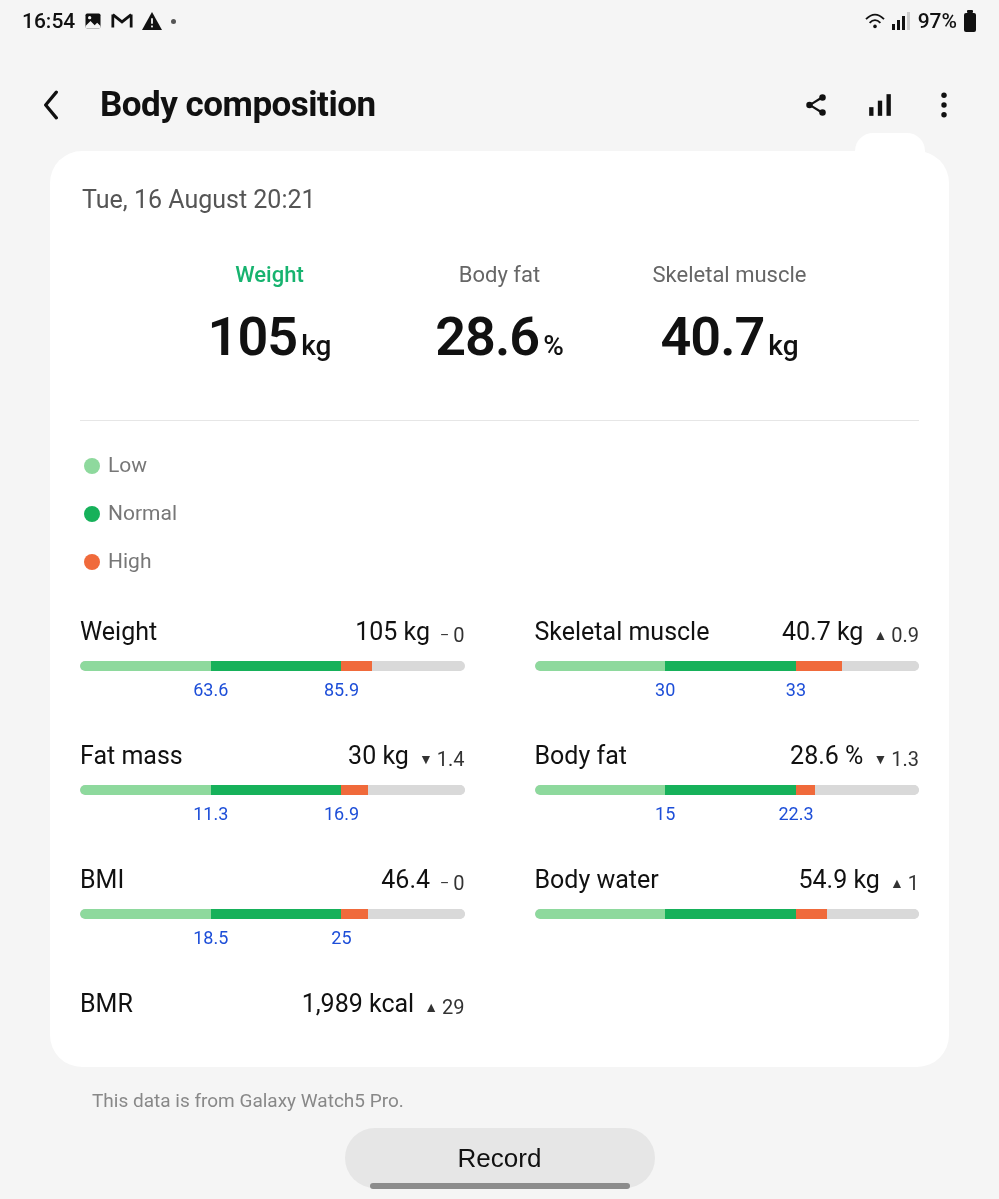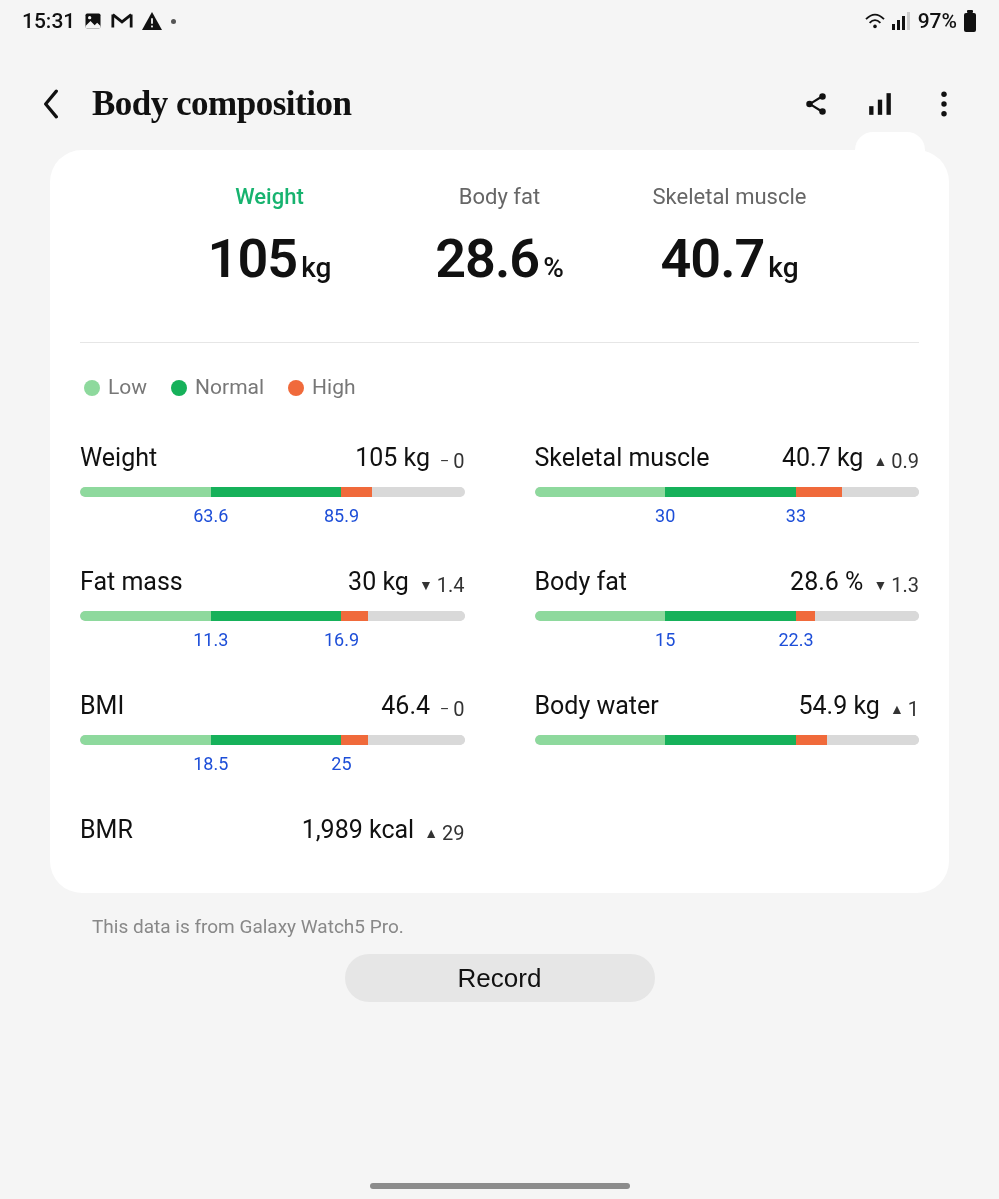--- a/index.html
+++ b/index.html
@@ -28,24 +28,23 @@
   
   .app-header {
     display: flex;
     align-items: center;
     padding: 42px 28px 26px 34px;
   }
   .back-btn { width: 34px; height: 34px; display:flex; align-items:center; justify-content:center; }
   .title {
     font-size: 35px;
     font-weight: 700;
-    margin-left: 24px;
+    margin-left: 32px;
     flex: 1;
     letter-spacing: -0.5px;
-    font-family: Liberation Serif, serif;
   }
   .header-actions { display:flex; align-items:center; gap: 34px; margin-right: 12px;}
   .header-actions > * { width: 30px; height: 30px; display:flex; align-items:center; justify-content:center; }
   
   .card {
     background: #fff;
     margin: 0 50px;
     border-radius: 32px;
     padding: 34px 30px 34px 30px;
     position: relative;
@@ -68,21 +67,21 @@
     justify-content: center;
     gap: 60px;
     margin-bottom: 52px;
   }
   .top-metric { text-align: center; min-width: 170px; }
   .top-metric .label { font-size: 22px; color: #666; margin-bottom: 18px; }
   .top-metric.active .label { color: #17b36f; font-weight: 500; }
   .top-metric .value { font-size: 54px; font-weight: 600; letter-spacing: -1px; }
   .top-metric .unit { font-size: 28px; font-weight: 500; margin-left: 4px; }
   .divider { border: none; border-top: 1px solid #e6e6e6; margin: 0 0 32px 0; }
-  .legend { display:flex; gap: 24px; font-size:21px; color:#777; margin-bottom: 44px; padding-left: 4px;}
+  .legend { display:flex; gap: 24px; font-size:21px; color:#777; margin-bottom: 44px; padding-left: 4px; flex-direction: column;}
   .legend span.dot { width:16px; height:16px; border-radius:50%; display:inline-block; margin-right:8px; vertical-align:middle;}
   .dot.low{background:#8ed99d;}
   .dot.normal{background:#16b15a;}
   .dot.high{background:#f06a3b;}
   .metric-grid {
     display: grid;
     grid-template-columns: 1fr 1fr;
     column-gap: 70px;
     row-gap: 40px;
   }
@@ -103,39 +102,39 @@
   .bar .seg { position:absolute; top:0; bottom:0; }
   .bar .low{ background:#8ed99d; border-radius:5px 0 0 5px;}
   .bar .normal{ background:#16b15a;}
   .bar .high{ background:#f06a3b;}
   .bar .rest{ background:#d9d9d9; border-radius:0 5px 5px 0;}
   .bar-ticks { display:flex; font-size:18px; color:#1d4ed8; margin-top:8px; position:relative; height:22px;}
   .bar-ticks span { position:absolute; transform:translateX(-50%);}
   .source-note { font-size: 19px; color:#888; margin: 22px 58px 0 92px;}
   .record-btn {
     display:block; margin: 16px auto 0 auto;
-    width: 310px; height: 48px;
+    width: 310px; height: 60px;
     border-radius: 40px;
     background:#e6e6e6;
     border:none;
     font-size: 26px;
     font-weight: 500;
     color:#111;
   }
   .home-indicator{
     position:absolute; bottom:10px; left:50%; transform:translateX(-50%);
     width:260px; height:6px; border-radius:3px; background:#8c8c8c;
   }
 </style>
 </head>
 <body>
 
 <div class="status-bar">
   <div class="status-left">
-    <span>15:31</span>
+    <span>16:54</span>
     <svg width="20" height="20" viewBox="0 0 24 24">
         <rect x="3" y="3" width="18" height="18" rx="2" fill="#111"></rect>
         <circle cx="8" cy="8" r="2" fill="#f5f5f5"></circle>
         <path d="M3 18 L9 12 L14 17 L17 14 L21 18 V21 H3Z" fill="#f5f5f5"></path>
       </svg>
     <svg width="22" height="18" viewBox="0 0 24 18">
         <path d="M2 2 L12 10 L22 2" stroke="#111" stroke-width="3" fill="none"></path>
         <path d="M2 2 V16 M22 2 V16" stroke="#111" stroke-width="3"></path>
       </svg>
     <svg width="22" height="20" viewBox="0 0 24 22">
@@ -193,20 +192,21 @@
           <circle cx="3" cy="3" r="2.5" fill="#111"></circle>
           <circle cx="3" cy="12" r="2.5" fill="#111"></circle>
           <circle cx="3" cy="21" r="2.5" fill="#111"></circle>
         </svg>
     </div>
   </div>
 </div>
 
 <div class="card">
   <div class="tab-cut"></div>
+  <div class="date">Tue, 16 August 20:21</div>
 
   <div class="top-metrics">
       <div class="top-metric active">
         <div class="label">Weight</div>
         <div><span class="value">105</span><span class="unit">kg</span></div>
       </div>
       <div class="top-metric">
         <div class="label">Body fat</div>
         <div><span class="value">28.6</span><span class="unit">%</span></div>
       </div>

